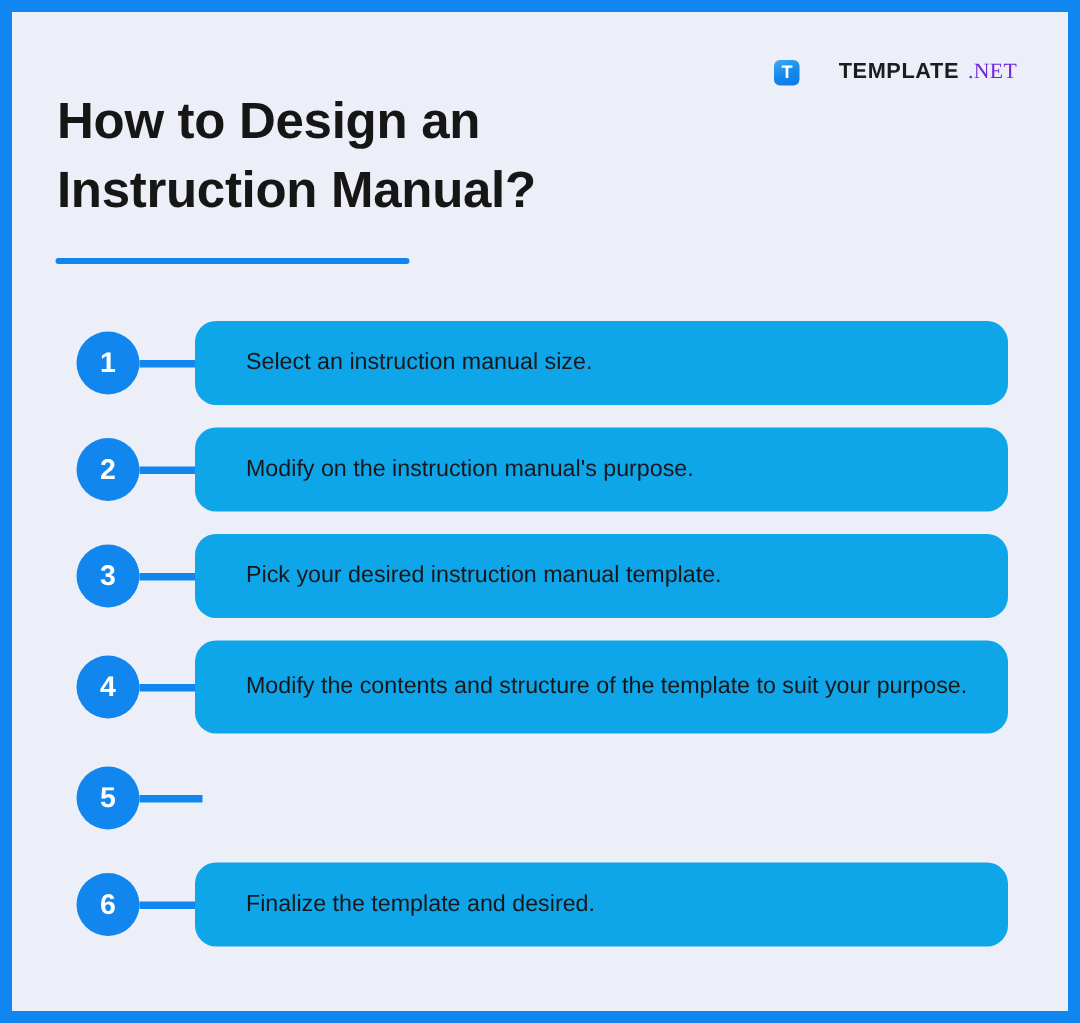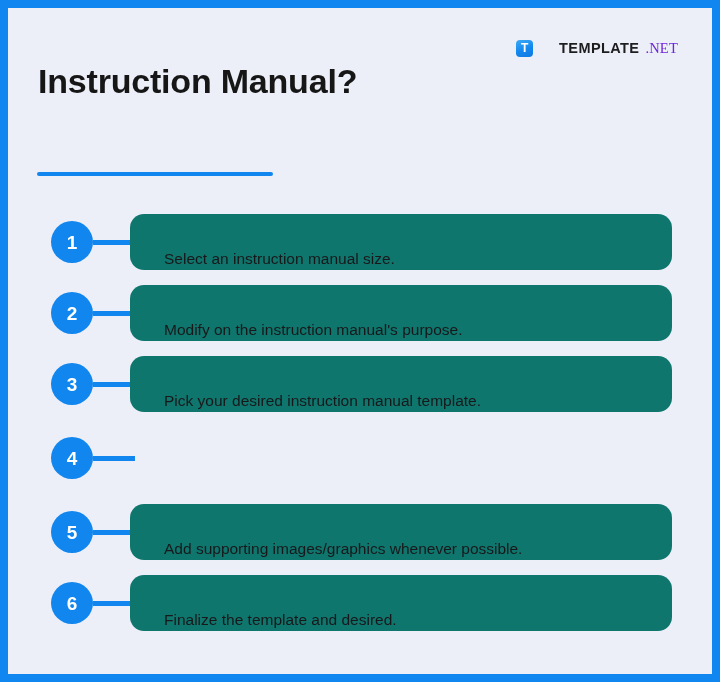--- a/index.html
+++ b/index.html
@@ -149,24 +149,24 @@
     line-height: 1;
     z-index: 2;
   }
 
   .step-pill {
     position: absolute;
     left: 122px;
     right: 40px;
     top: 0;
     bottom: 0;
-    background: #0f766e;
+    background: #0ea5e9;
     border-radius: 14px;
     display: flex;
-    align-items: flex-end;
+    align-items: center;
     padding: 0 20px 0 34px;
     box-sizing: border-box;
   }
   .step-text {
     font-size: 15.5px;
     line-height: 22px;
     color: #18181a;
     font-weight: normal;
   }
 </style>
@@ -178,20 +178,21 @@
 
     <div class="brand">
       <span class="brand-mark">
         <span>T</span>
       </span>
       <span class="brand-word">TEMPLATE</span>
         <span class="brand-tld">.NET</span>
     </div>
 
     <h1 class="headline">
+      <span class="line">How to Design an</span>
       <span class="line">Instruction Manual?</span>
     </h1>
 
     <div class="accent-bar"></div>
 
     <div class="steps">
 
       <div class="step">
         <div class="step-connector"></div>
         <div class="step-badge">1</div>
@@ -212,28 +213,28 @@
         <div class="step-connector"></div>
         <div class="step-badge">3</div>
         <div class="step-pill">
           <span class="step-text">Pick your desired instruction manual template.</span>
         </div>
       </div>
 
       <div class="step tall">
         <div class="step-connector"></div>
         <div class="step-badge">4</div>
+        <div class="step-pill">
+          <span class="step-text">Modify the contents and structure of the template to suit your purpose.</span>
+        </div>
       </div>
 
       <div class="step">
         <div class="step-connector"></div>
         <div class="step-badge">5</div>
-        <div class="step-pill">
-          <span class="step-text">Add supporting images/graphics whenever possible.</span>
-        </div>
       </div>
 
       <div class="step">
         <div class="step-connector"></div>
         <div class="step-badge">6</div>
         <div class="step-pill">
           <span class="step-text">Finalize the template and desired.</span>
         </div>
       </div>
 

